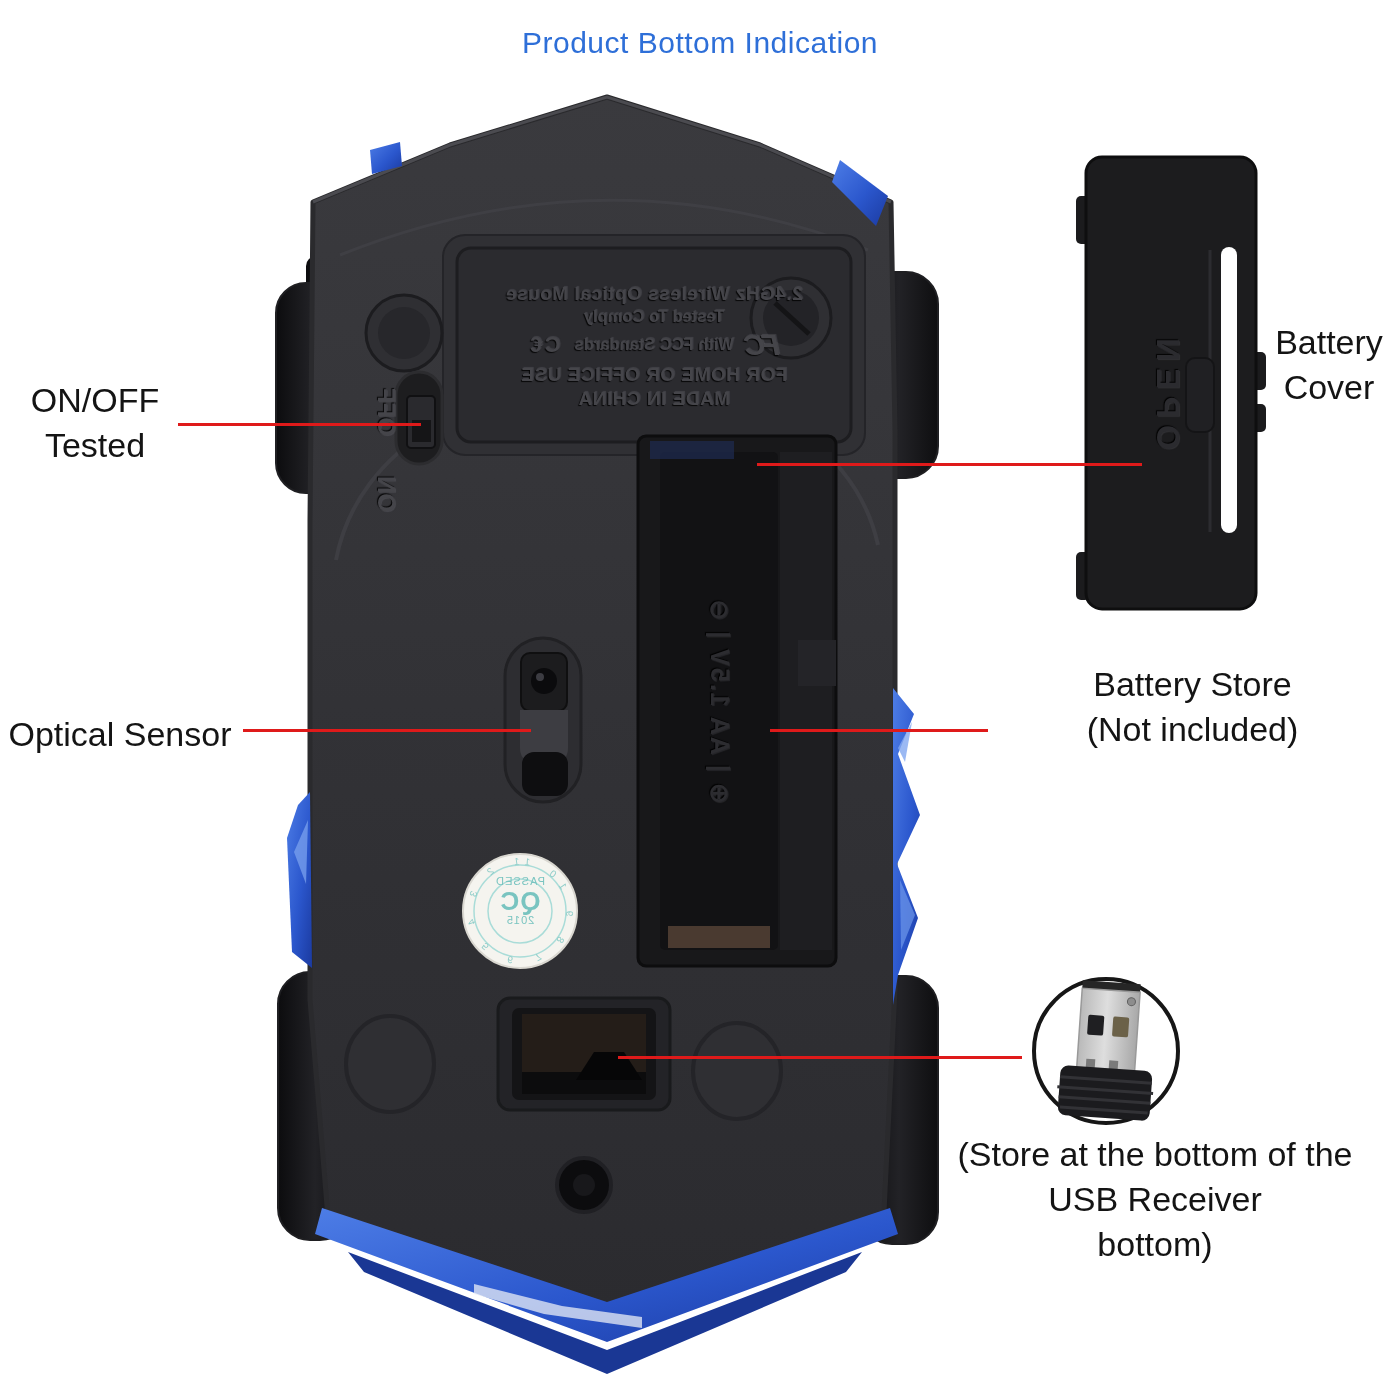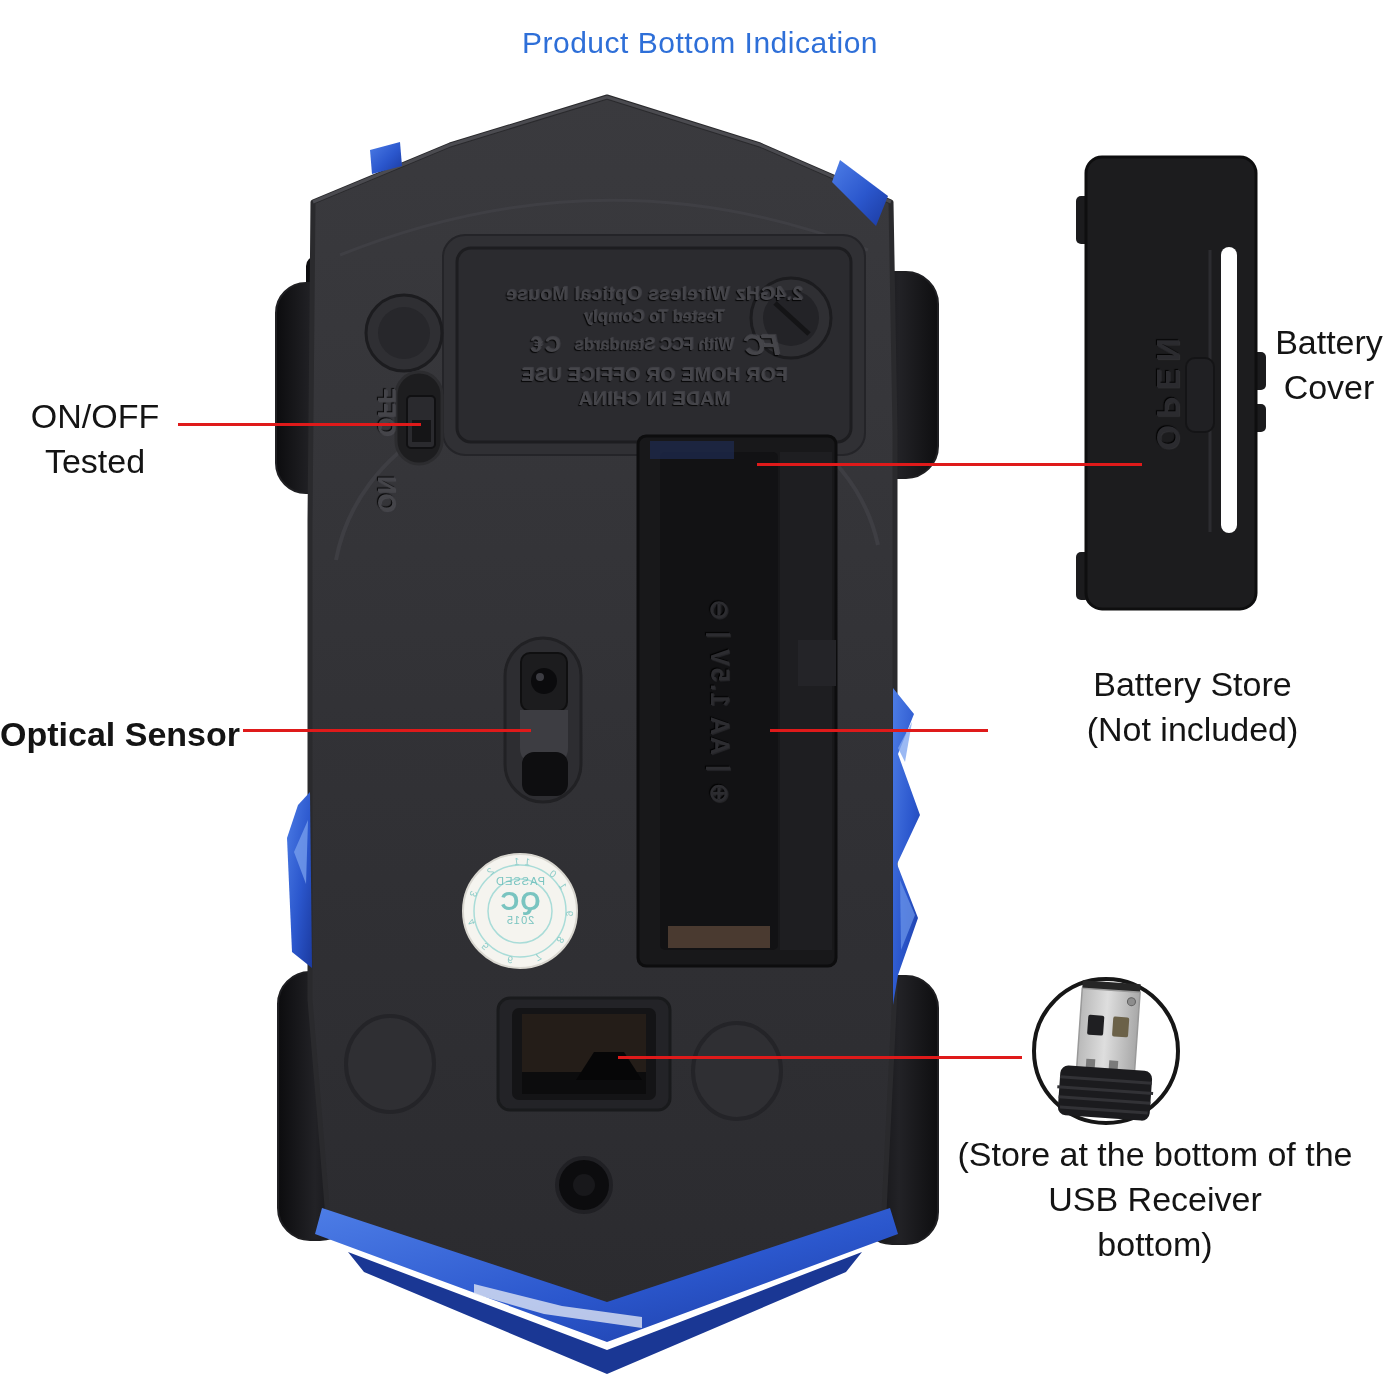--- a/index.html
+++ b/index.html
@@ -193,26 +193,26 @@
     <div class="b">QC</div>
     <div class="s">2015</div>
   </div>
 
   <div class="leader" style="left:178px;top:423px;width:243px;"></div>
   <div class="leader" style="left:243px;top:729px;width:288px;"></div>
   <div class="leader" style="left:757px;top:463px;width:385px;"></div>
   <div class="leader" style="left:770px;top:729px;width:218px;"></div>
   <div class="leader" style="left:618px;top:1056px;width:404px;"></div>
 
-  <div class="callout" style="left:10px;top:378px;width:170px;margin-top:16px;">
+  <div class="callout" style="left:10px;top:378px;width:170px;">
     <div>ON/OFF</div>
     <div>Tested</div>
   </div>
 
-  <div class="callout" style="left:0px;top:712px;width:240px;font-weight:bold;">
+  <div class="callout" style="left:0px;top:712px;width:240px;">
     <div>Optical Sensor</div>
   </div>
 
   <div class="callout" style="left:1258px;top:320px;width:142px;">
     <div>Battery</div>
     <div>Cover</div>
   </div>
 
   <div class="callout" style="left:985px;top:662px;width:415px;">
     <div>Battery Store</div>

